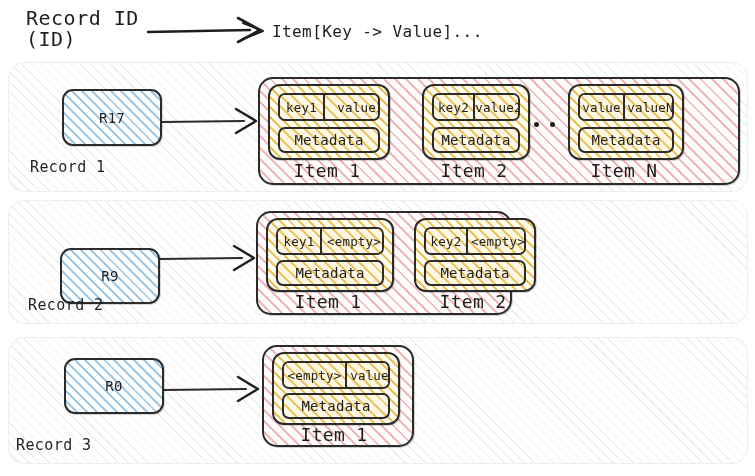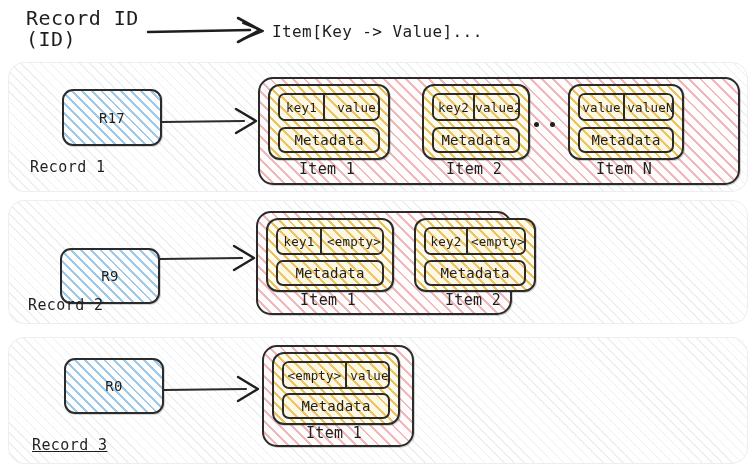--- a/index.html
+++ b/index.html
@@ -175,21 +175,21 @@
     border: 2px solid #2b2b2b;
     border-radius: 7px;
     height: 26px;
     font-size: 14px;
     letter-spacing: 0.2px;
     box-sizing: border-box;
     white-space: nowrap;
   }
   .item-label {
     position: absolute;
-    font-size: 15px;
+    font-size: 18px;
     letter-spacing: 0.3px;
     white-space: nowrap;
     text-align: center;
     color: #1e1e1e;
   }
 
   
   .ellipsis-dots {
     position: absolute;
     display: flex;
@@ -298,21 +298,21 @@
 <div class="record-row hatch-gray" style="left:8px; top:337px; width:738px; height:125px;">
 </div>
 
 <div class="rid-box hatch-blue" style="left:64px; top:358px; width:96px; height:52px;">
   <span>R0</span>
 </div>
 <svg class="connector" style="left:162px; top:372px; width:104px; height:34px;" viewBox="0 0 104 34">
   <path d="M2,18 L84,17" stroke="#2b2b2b" stroke-width="2.2" fill="none" stroke-linecap="round"></path>
   <path d="M76,5 L96,17 L76,29" stroke="#1e1e1e" stroke-width="2.4" fill="none" stroke-linecap="round" stroke-linejoin="round"></path>
 </svg>
-<div class="record-label" style="left:32px; top:436px;text-decoration:underline;">Record 3</div>
+<div class="record-label" style="left:16px; top:436px;">Record 3</div>
 
 <div class="items-container hatch-pink" style="left:262px; top:345px; width:148px; height:98px;"></div>
 
 <div class="item-box hatch-yellow" style="left:272px; top:352px; width:124px; height:69px;">
   <div class="kv-row" style="width:108px;">
     <div class="kv-cell key hatch-yellow-soft" style="width:63px;">&lt;empty&gt;</div>
     <div class="kv-cell hatch-yellow-soft" style="width:45px;">value</div>
   </div>
   <div class="meta-cell hatch-yellow-soft" style="top:39px; width:108px;">Metadata</div>
 </div>

